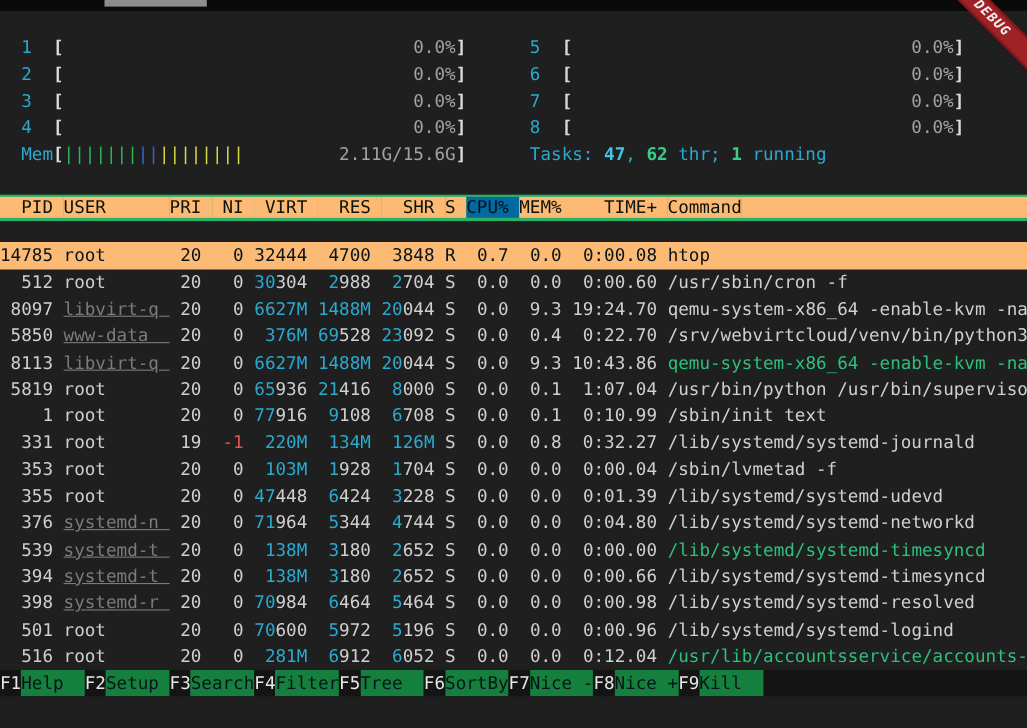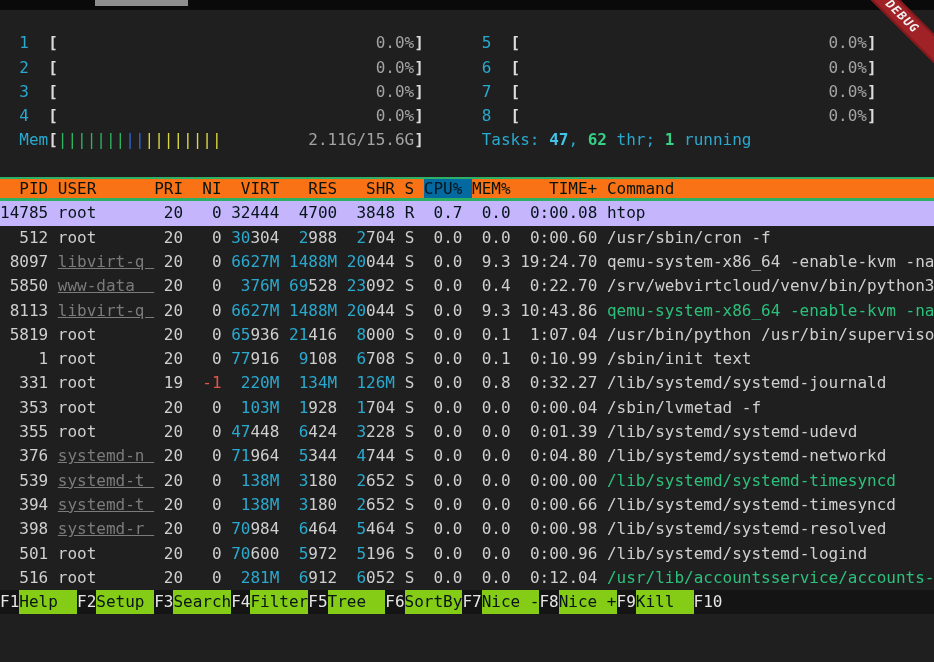--- a/index.html
+++ b/index.html
@@ -27,31 +27,31 @@
   .green{color:#2cc07c;}
   .greenb{color:#35cf86;font-weight:bold;}
   .whiteb{color:#e9e9e9;font-weight:bold;}
   .br{color:#dcdcdc;font-weight:bold;}
   .mtext{color:#a3a3a3;}
   .red{color:#e0564f;}
   .bar-g{color:#2db45e;}
   .bar-b{color:#3465cf;}
   .bar-y{color:#d9d643;}
   
-  .hdr{background:#f97316;color:#0a140c;}
+  .hdr{background:#fdba74;color:#0a140c;}
   .hdr-sort{background:#0369a1;color:#041418;}
   .hdr-line{background:#2bb065;}
   
-  .row-sel{background:#c4b5fd;}
+  .row-sel{background:#fdba74;margin-top:19px;}
   .row-sel span{color:#07151a !important;font-weight:normal !important;}
   
-  .fbar{display:flex;background:#141414;align-items:center;}
+  .fbar{display:flex;background:#141414;}
   .fbtn{display:flex;cursor:default;}
   .fkey{color:#e6e6e6;white-space:pre;}
-  .flabel{background:#84cc16;color:#08141a;white-space:pre;}
+  .flabel{background:#15803d;color:#08141a;white-space:pre;}
   .grow{flex:1;margin-top:44px;}
 </style>
 </head>
 <body>
 
 <div class="screen">
   <div class="topbar">
     <div class="tab"></div>
   </div>
   <div class="ribbon">DEBUG</div>

